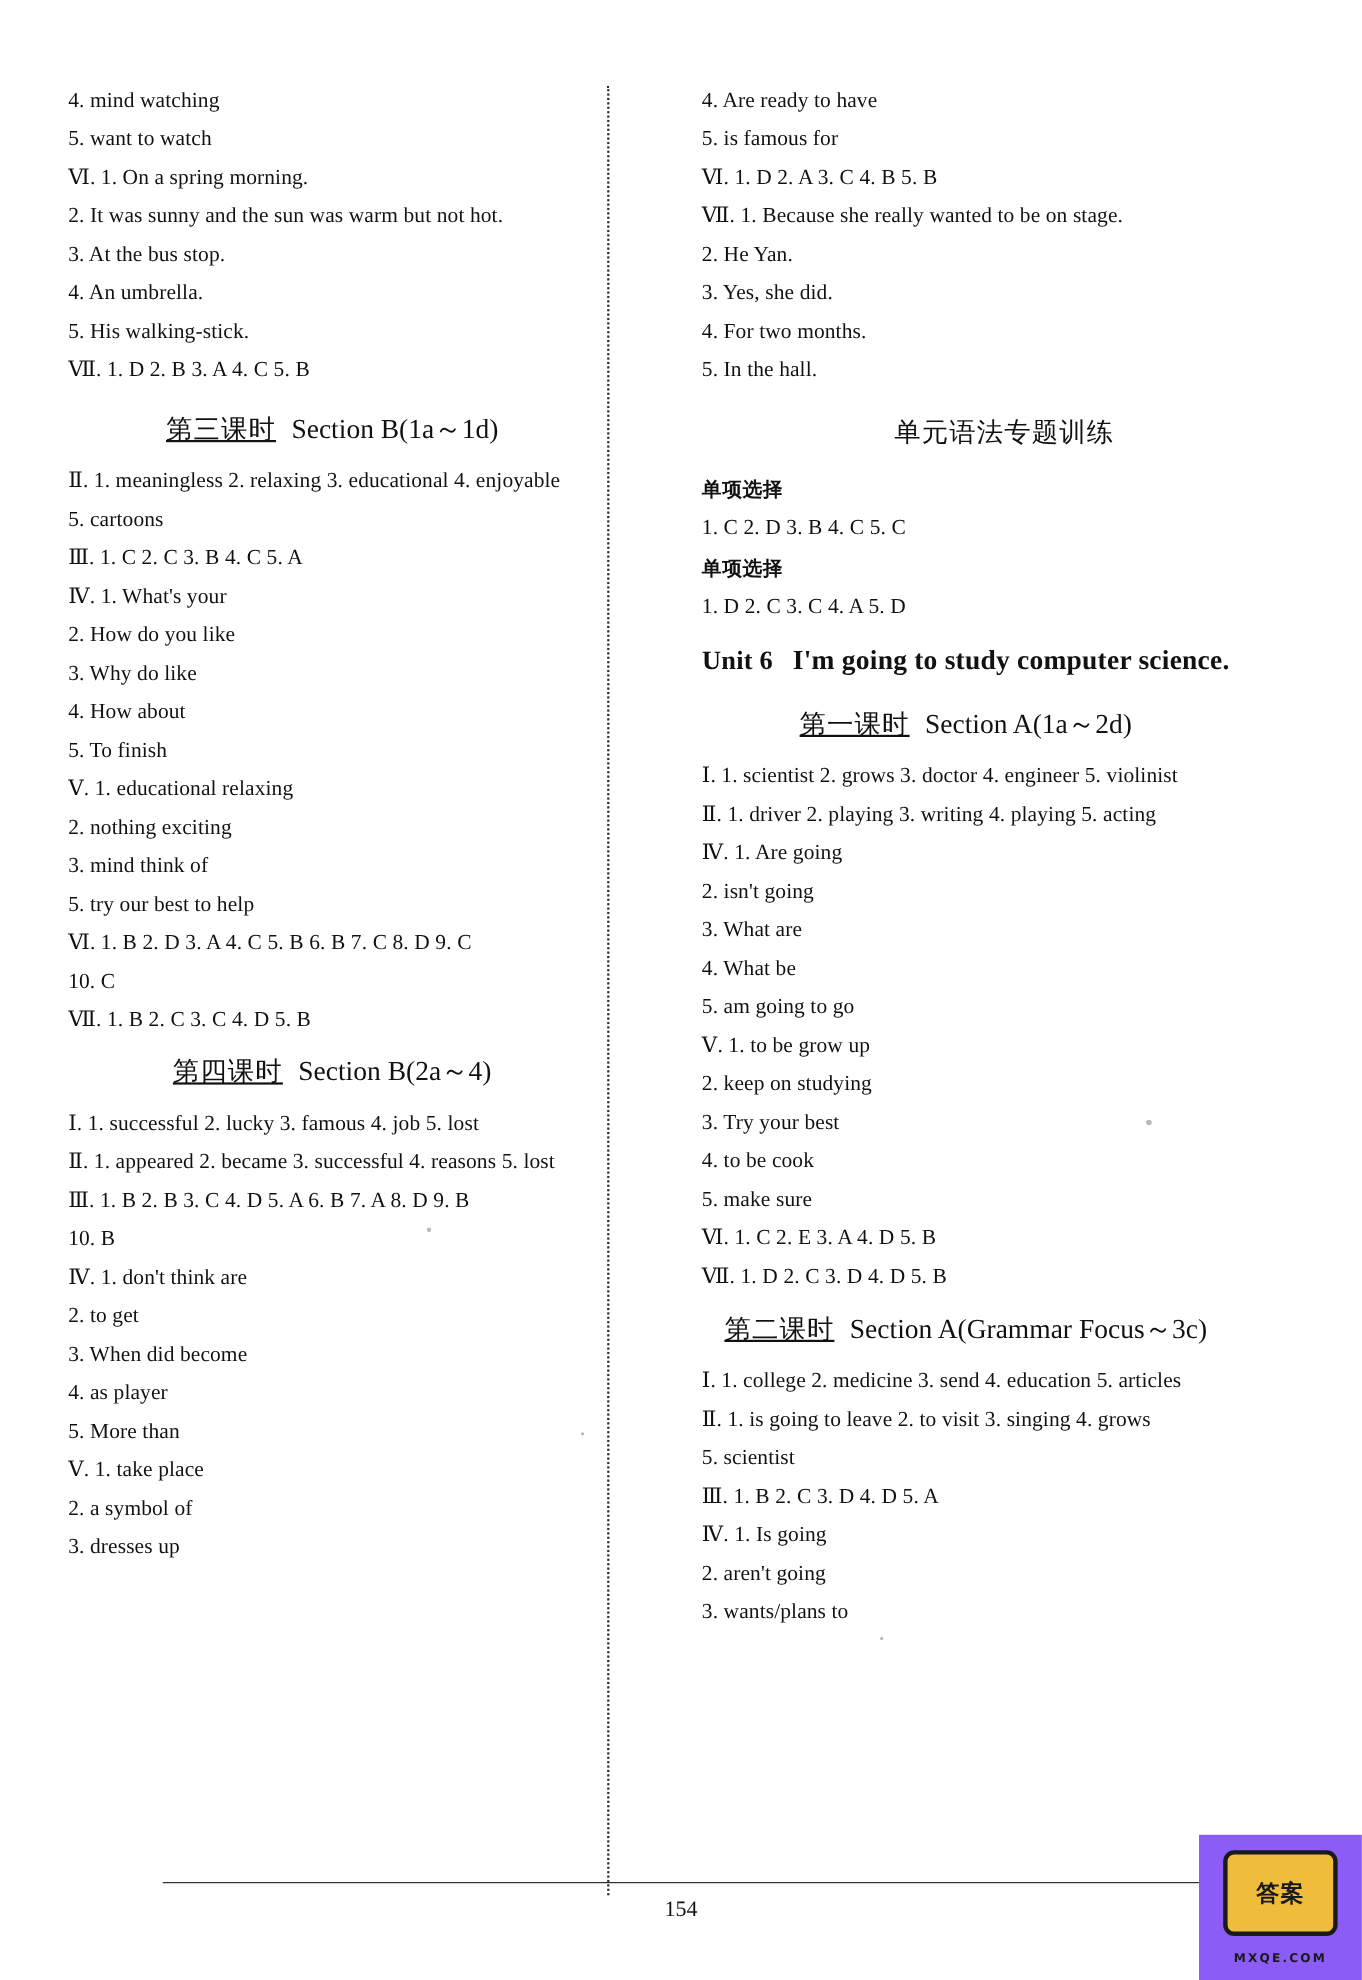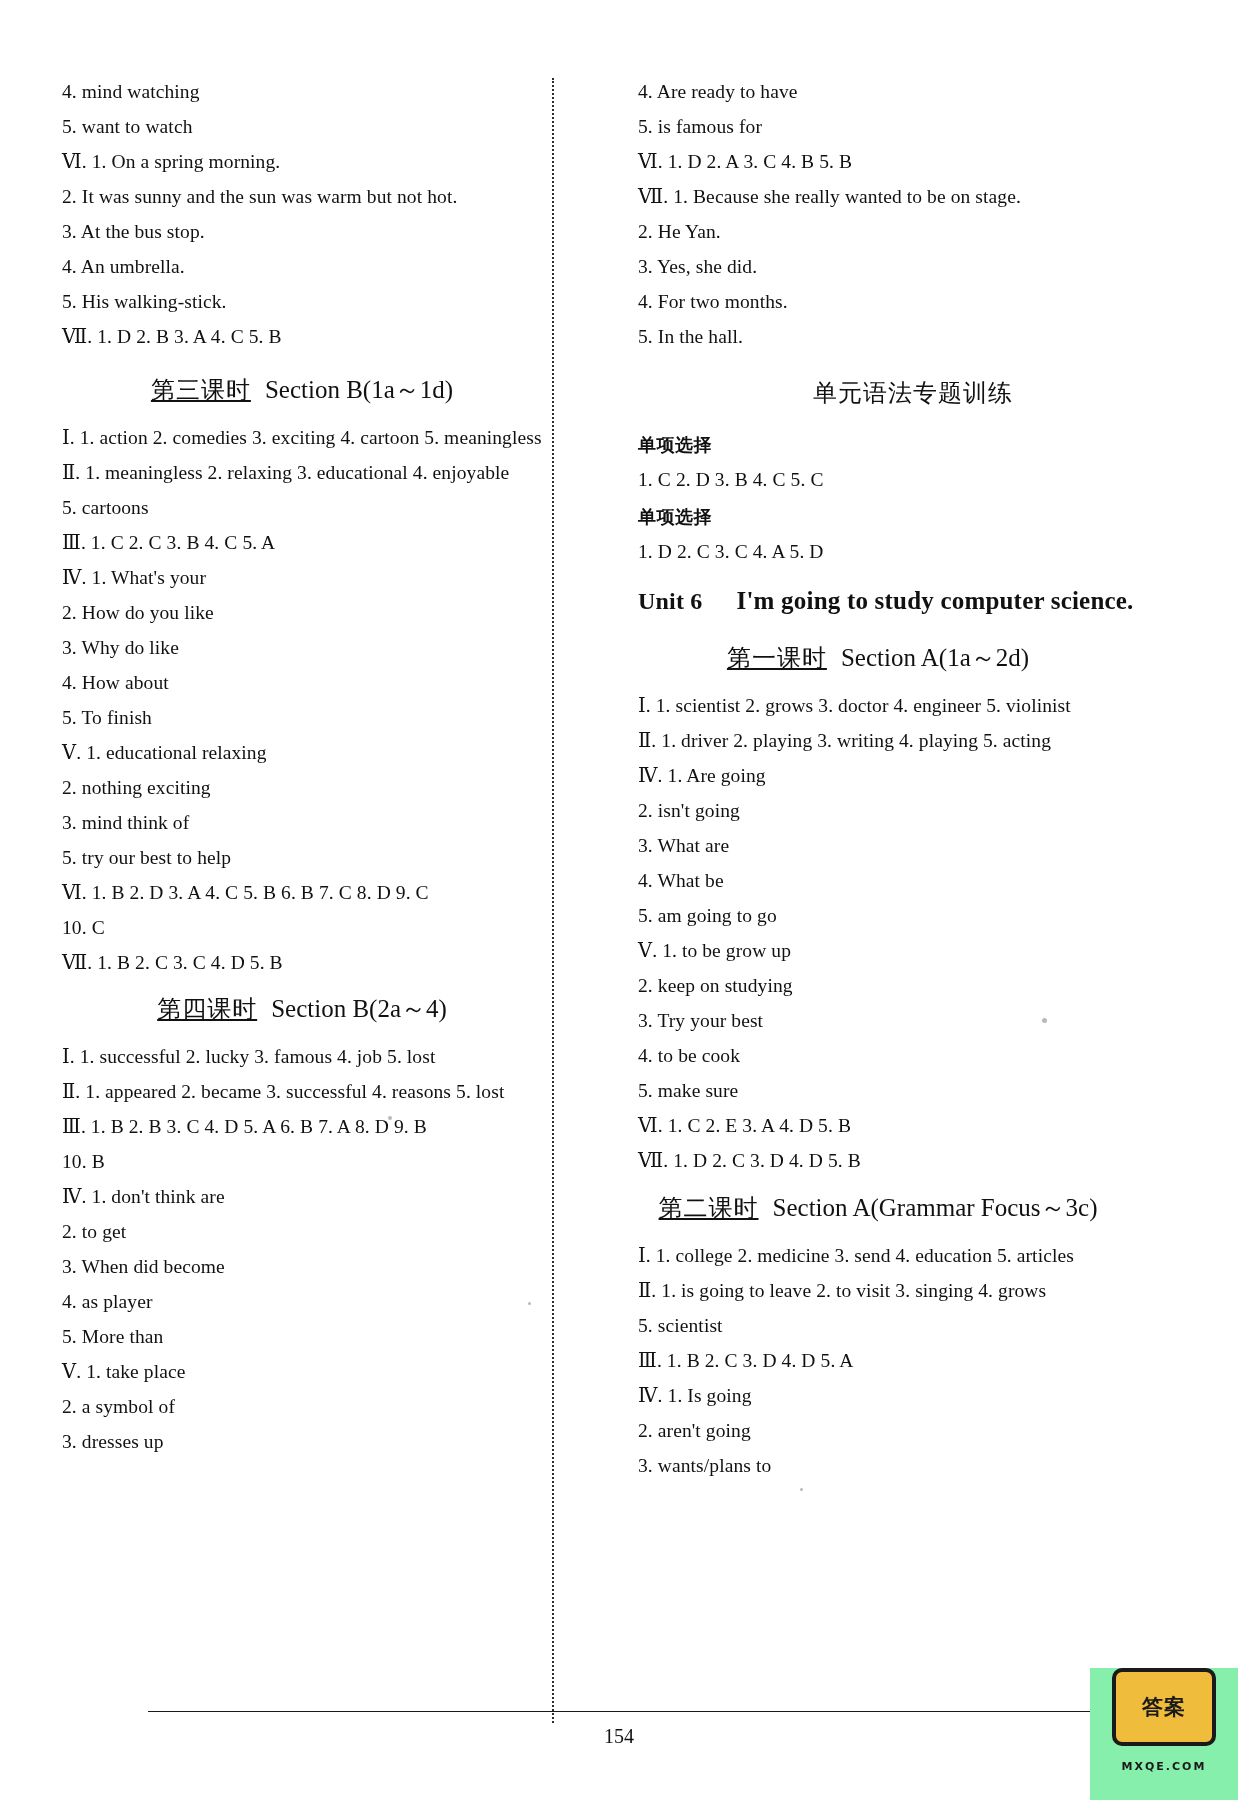--- a/index.html
+++ b/index.html
@@ -70,21 +70,21 @@
   
   .unit-head{
     text-align:center;
     font-weight:bold;
     font-size:25px;
     margin:26px 0 24px 0;
     white-space:nowrap;
     letter-spacing:.2px;
   }
   .unit-head .unum{font-weight:bold;font-size:24px;}
-  .unit-head .utitle{margin-left:34px;}
+  .unit-head .utitle{margin-left:18px;}
 
   
   .gram-head{
     text-align:center;
     font-family:"DejaVu Sans","Liberation Sans",sans-serif;
     font-size:24px;
     letter-spacing:1px;
     margin:30px 0 24px 0;
     padding-left:70px;
   }
@@ -111,24 +111,25 @@
     bottom:88px;
     height:0;
     border-top:1.5px solid #1a1a1a;
   }
 
   
   .watermark{
     position:absolute;
     right:0; bottom:0;
     width:148px;height:132px;
-    background:#86efac;
+    background:#8b5cf6;
     display:flex;
     flex-direction:column;
     align-items:center;
+    justify-content:center;
   }
   .wm-badge{
     width:96px;height:70px;
     border:4px solid #1a1a1a;
     border-radius:10px;
     display:flex;align-items:center;justify-content:center;
     font-family:"DejaVu Sans","Liberation Sans",sans-serif;
     font-weight:bold;font-size:21px;
     color:#1a1a1a;
     letter-spacing:1px;
@@ -161,21 +162,20 @@
       <div class="ln">2. It was sunny and the sun was warm but not hot.</div>
       <div class="ln">3. At the bus stop.</div>
       <div class="ln">4. An umbrella.</div>
       <div class="ln">5. His walking-stick.</div>
       <div class="ln">Ⅶ. 1. D   2. B   3. A   4. C   5. B</div>
 
       <div class="lesson-head">
         <span class="cn">第三课时</span><span class="en">Section B(1a～1d)</span>
       </div>
 
-      <div class="ln">Ⅰ. 1. action   2. comedies   3. exciting   4. cartoon   5. meaningless</div>
       <div class="ln">Ⅱ. 1. meaningless   2. relaxing   3. educational   4. enjoyable</div>
       <div class="ln">5. cartoons</div>
       <div class="ln">Ⅲ. 1. C   2. C   3. B   4. C   5. A</div>
       <div class="ln">Ⅳ. 1. What's   your</div>
       <div class="ln">2. How   do   you   like</div>
       <div class="ln">3. Why   do   like</div>
       <div class="ln">4. How   about</div>
       <div class="ln">5. To   finish</div>
       <div class="ln">Ⅴ. 1. educational   relaxing</div>
       <div class="ln">2. nothing   exciting</div>

